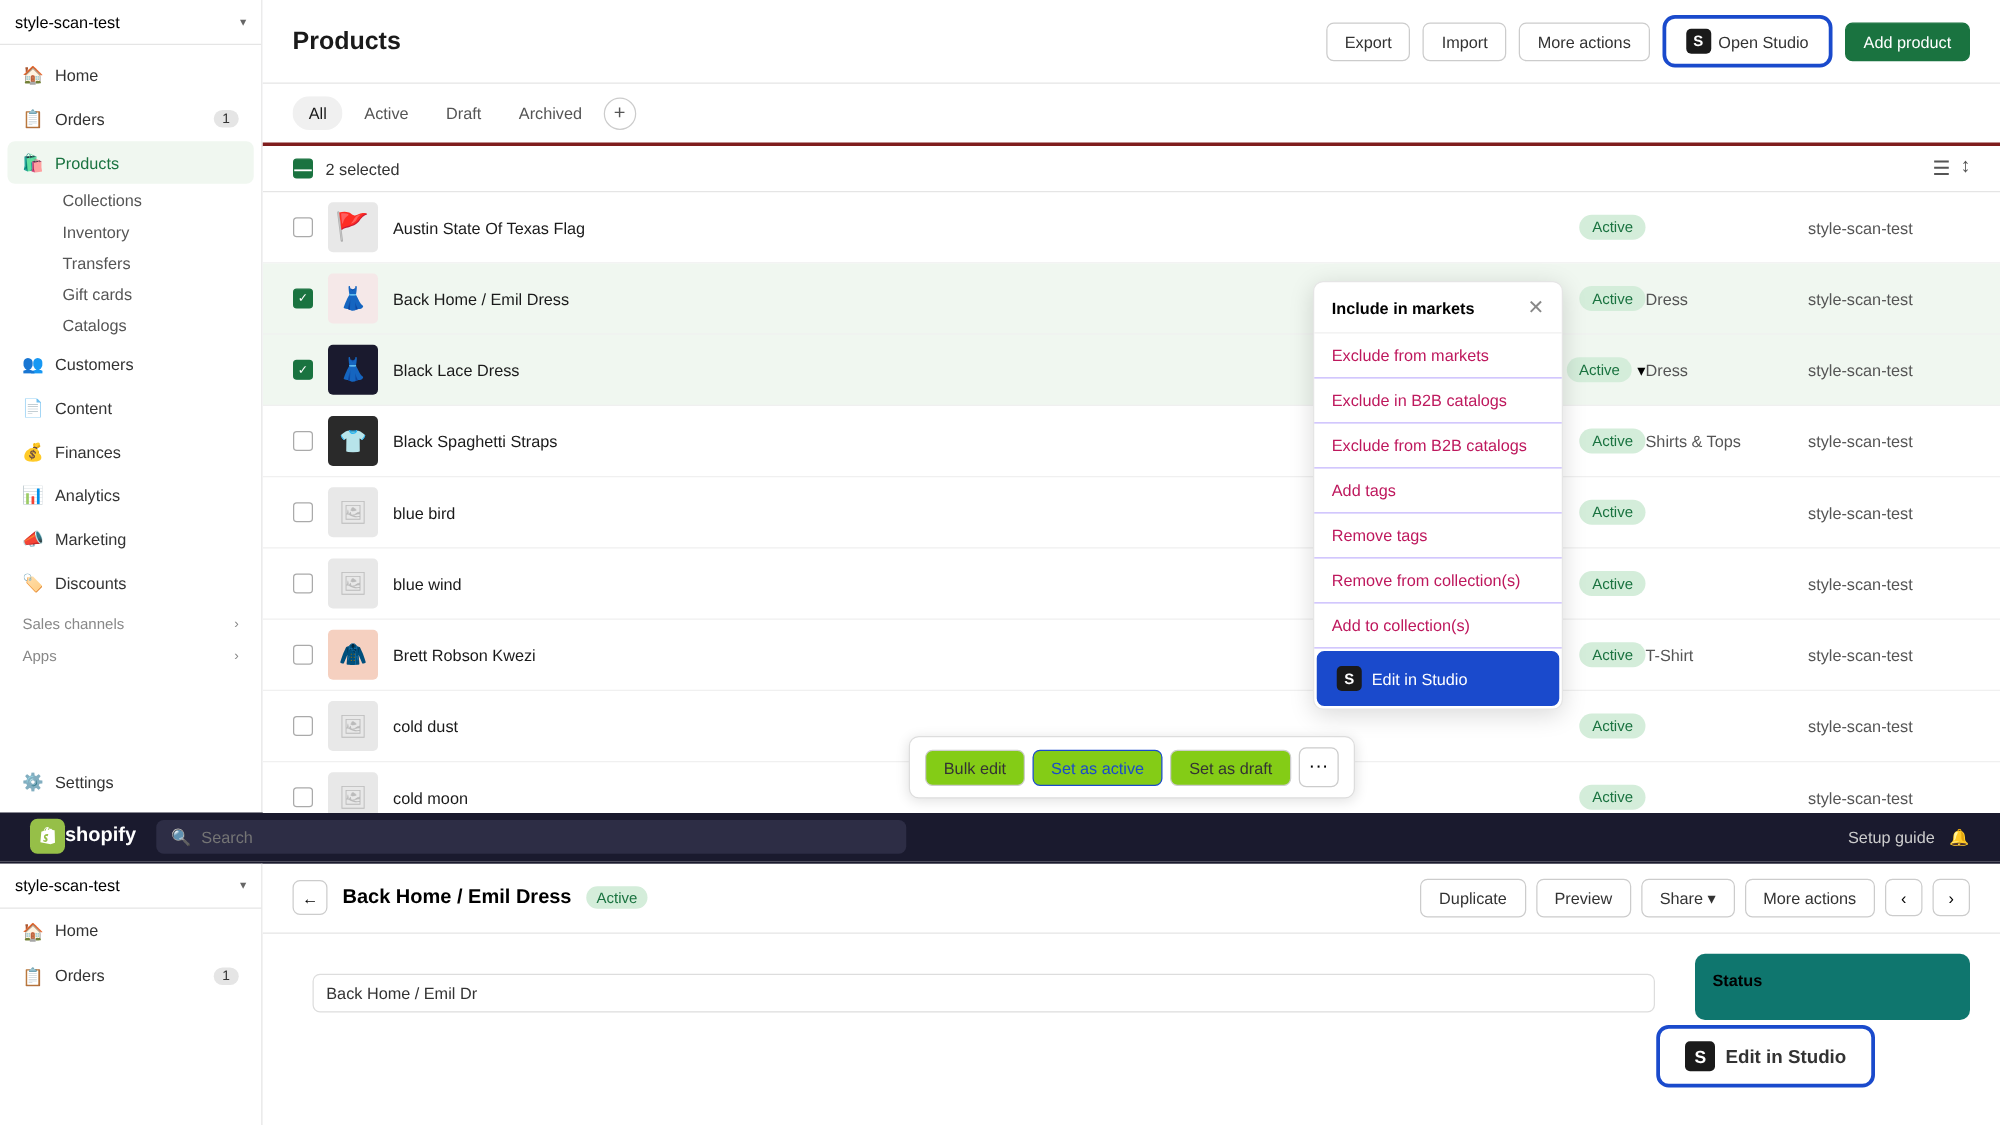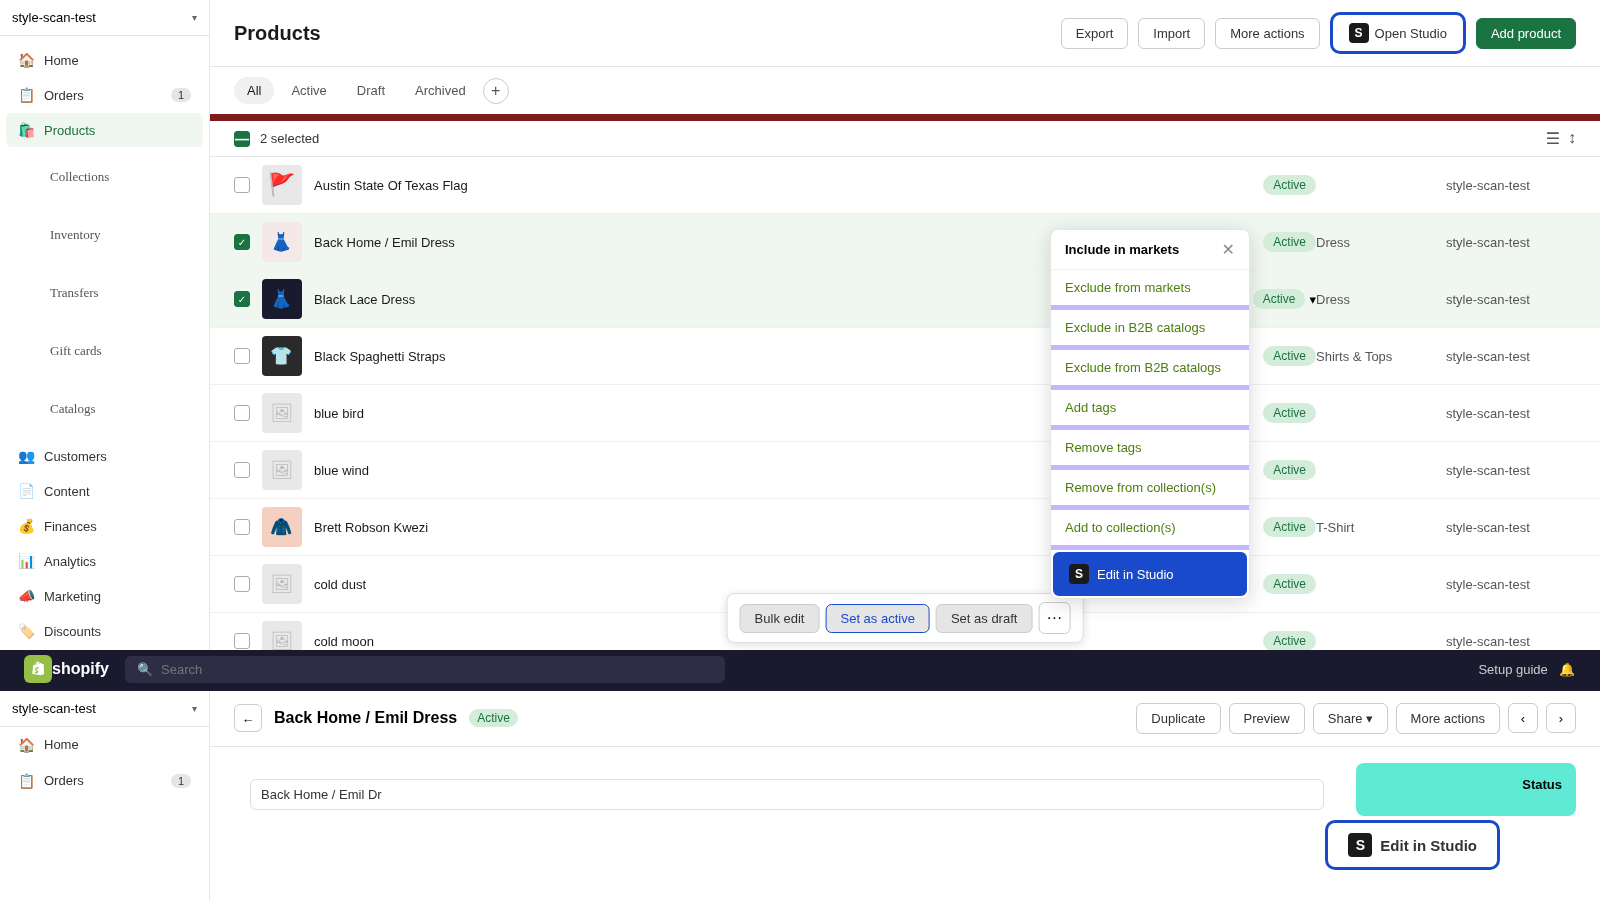--- a/index.html
+++ b/index.html
@@ -15,39 +15,39 @@
     .store-selector { display: flex; align-items: center; padding: 10px 12px; border-bottom: 1px solid #e5e5e5; gap: 6px; cursor: pointer; }
     .store-name { font-size: 13px; font-weight: 500; flex: 1; }
     .chevron-icon { font-size: 10px; color: #666; }
     .nav-item { display: flex; align-items: center; padding: 8px 12px; gap: 8px; cursor: pointer; border-radius: 6px; margin: 1px 6px; color: #333; }
     .nav-item.active { background: #f0f7f0; color: #1a7340; font-weight: 500; }
     .nav-icon { width: 18px; height: 18px; display: flex; align-items: center; justify-content: center; font-size: 14px; color: #555; }
     .nav-item.active .nav-icon { color: #1a7340; }
     .nav-label { font-size: 13px; }
     .nav-badge { background: #e5e5e5; border-radius: 10px; padding: 1px 7px; font-size: 11px; color: #333; margin-left: auto; }
     .sub-nav { padding-left: 38px; }
-    .sub-nav-item { display: block; padding: 21px 12px; font-size: 13px; color: #555; cursor: pointer; border-radius: 4px; font-family: Liberation Serif, serif; }
+    .sub-nav-item { display: block; padding: 5px 12px; font-size: 13px; color: #555; cursor: pointer; border-radius: 4px; }
     .nav-section-label { font-size: 12px; color: #888; padding: 8px 18px 4px; font-weight: 500; display: flex; align-items: center; justify-content: space-between; }
     .nav-section-label .expand-icon { font-size: 11px; }
     .settings-item { display: flex; align-items: center; padding: 8px 12px; gap: 8px; cursor: pointer; margin: 1px 6px; border-radius: 6px; color: #333; margin-top: auto; }
 
     
     .main { flex: 1; background: #f6f6f7; overflow: hidden; position: relative; }
 
     
     .topbar { display: flex; align-items: center; padding: 12px 24px; background: #fff; border-bottom: 1px solid #e5e5e5; gap: 12px; position: relative; }
     .page-title { font-size: 20px; font-weight: 600; color: #1a1a1a; flex: 1; }
     .topbar-actions { display: flex; align-items: center; gap: 10px; }
     .btn { padding: 7px 14px; border-radius: 6px; font-size: 13px; cursor: pointer; border: 1px solid #ccc; background: #fff; color: #333; }
     .btn-primary { background: #1a7340; color: #fff; border-color: #1a7340; font-weight: 500; }
     .open-studio-btn { display: flex; align-items: center; gap: 6px; padding: 7px 14px; border-radius: 6px; font-size: 13px; cursor: pointer; background: #fff; color: #333; border: 2.5px solid #1a4acc; font-weight: 500; }
     .studio-s-icon { width: 20px; height: 20px; background: #1a1a1a; border-radius: 4px; display: flex; align-items: center; justify-content: center; color: #fff; font-weight: 700; font-size: 12px; }
 
     
-    .filter-bar { display: flex; align-items: center; padding: 10px 24px; background: #fff; border-bottom: 7px solid #7f1d1d; gap: 4px; }
+    .filter-bar { display: flex; align-items: center; padding: 10px 24px; background: #fff; border-bottom: 3px solid #7f1d1d; gap: 4px; }
     .tab { padding: 5px 12px; border-radius: 20px; font-size: 13px; cursor: pointer; color: #555; border: 1px solid transparent; }
     .tab.active { background: #f0f0f0; color: #1a1a1a; font-weight: 500; }
     .tab-add { width: 26px; height: 26px; border-radius: 50%; border: 1px solid #ccc; display: flex; align-items: center; justify-content: center; cursor: pointer; color: #555; font-size: 16px; }
 
     
     .table-container { overflow-y: auto; height: calc(650px - 110px); background: #fff; margin: 0; position: relative; }
     .table-header { display: flex; align-items: center; padding: 8px 24px; border-bottom: 1px solid #e5e5e5; background: #fff; position: sticky; top: 0; z-index: 2; }
     .selected-count { font-size: 13px; color: #333; font-weight: 500; margin-left: 10px; }
     .filter-icons { margin-left: auto; display: flex; gap: 8px; }
 
@@ -62,46 +62,46 @@
     .status-active { background: #d4edda; color: #1a7340; }
     .status-dropdown { margin-left: 4px; cursor: pointer; }
     .product-type { width: 130px; font-size: 13px; color: #555; }
     .product-vendor { width: 130px; font-size: 13px; color: #555; }
 
     
     .dropdown-overlay { position: absolute; top: 108px; left: 840px; width: 200px; background: #fff; border-radius: 8px; box-shadow: 0 4px 20px rgba(0,0,0,0.15); z-index: 100; border: 1px solid #e5e5e5; }
     .dropdown-header { display: flex; align-items: center; justify-content: space-between; padding: 10px 14px; border-bottom: 1px solid #f0f0f0; }
     .dropdown-title { font-size: 13px; font-weight: 700; }
     .dropdown-close { cursor: pointer; color: #888; font-size: 16px; }
-    .dropdown-item { padding: 10px 14px; font-size: 13px; color: #4d7c0f; cursor: pointer; border-bottom: 5px solid #c4b5fd; }
+    .dropdown-item { padding: 10px 14px; font-size: 13px; color: #be185d; cursor: pointer; border-bottom: 1px solid #c4b5fd; }
     .dropdown-item.studio-item { display: flex; align-items: center; gap: 8px; background: #1a4acc; color: #fff; border-radius: 0 0 8px 8px; border: 2.5px solid #1a4acc; margin: 2px; border-radius: 6px; }
 
     
     .bulk-bar { position: absolute; bottom: 0; left: 50%; transform: translateX(-50%); display: flex; align-items: center; gap: 6px; background: #fff; border: 1px solid #ddd; border-radius: 8px; padding: 8px 12px; box-shadow: 0 2px 10px rgba(0,0,0,0.12); z-index: 50; margin-bottom: 8px; }
-    .bulk-btn { padding: 6px 14px; border-radius: 6px; font-size: 13px; cursor: pointer; border: 1px solid #ccc; background: #e5e5e5; color: #333; }
+    .bulk-btn { padding: 6px 14px; border-radius: 6px; font-size: 13px; cursor: pointer; border: 1px solid #ccc; background: #84cc16; color: #333; }
     .bulk-btn.highlight { border-color: #1a4acc; color: #1a4acc; font-weight: 500; }
     .more-btn { width: 32px; height: 32px; border-radius: 6px; border: 1px solid #ccc; background: #fff; display: flex; align-items: center; justify-content: center; cursor: pointer; font-size: 16px; }
 
     
     .bottom-sidebar { width: 210px; background: #fff; border-right: 1px solid #e5e5e5; display: flex; flex-direction: column; }
     .bottom-topbar { display: flex; align-items: center; padding: 12px 24px; background: #fff; border-bottom: 1px solid #e5e5e5; gap: 12px; }
     .back-btn { width: 28px; height: 28px; border-radius: 6px; border: 1px solid #ccc; background: #fff; display: flex; align-items: center; justify-content: center; cursor: pointer; }
     .product-page-title { font-size: 16px; font-weight: 600; }
     .active-badge { background: #d4edda; color: #1a7340; border-radius: 12px; padding: 2px 8px; font-size: 12px; }
     .bottom-actions { margin-left: auto; display: flex; gap: 8px; align-items: center; }
     .edit-studio-btn-large { display: flex; align-items: center; gap: 8px; padding: 10px 20px; border-radius: 8px; font-size: 15px; cursor: pointer; background: #fff; color: #333; border: 3px solid #1a4acc; font-weight: 600; position: absolute; right: 120px; bottom: 40px; }
     .nav-prev-btn, .nav-next-btn { width: 30px; height: 30px; border-radius: 6px; border: 1px solid #ccc; background: #fff; display: flex; align-items: center; justify-content: center; cursor: pointer; }
 
     
     .form-section { background: #fff; border-radius: 8px; padding: 16px; }
     .form-label { font-size: 12px; color: #555; margin-bottom: 6px; }
     .form-input { width: 100%; padding: 7px 10px; border: 1px solid #ddd; border-radius: 6px; font-size: 13px; color: #333; background: #fff; }
 
     
-    .status-panel { background: #5eead4; border-radius: 8px; padding: 14px; text-align: right; }
+    .status-panel { background: #0f766e; border-radius: 8px; padding: 14px; }
     .status-panel-title { font-size: 13px; font-weight: 600; margin-bottom: 10px; }
 
     
     .shopify-footer { display: flex; align-items: center; padding: 0 24px; background: #1a1a2e; height: 46px; gap: 16px; }
     .shopify-logo { display: flex; align-items: center; gap: 0; color: #fff; font-size: 16px; font-weight: 600; }
     .shopify-icon { width: 28px; height: 28px; background: #96bf48; border-radius: 6px; display: flex; align-items: center; justify-content: center; }
     .search-bar { flex: 1; max-width: 600px; display: flex; align-items: center; background: #2d2d45; border-radius: 6px; padding: 6px 12px; gap: 8px; }
     .search-input { background: transparent; border: none; color: #fff; font-size: 13px; outline: none; flex: 1; }
     .footer-right { margin-left: auto; display: flex; gap: 12px; align-items: center; color: #ccc; font-size: 13px; }
     .thumb-flag { font-size: 22px; }

